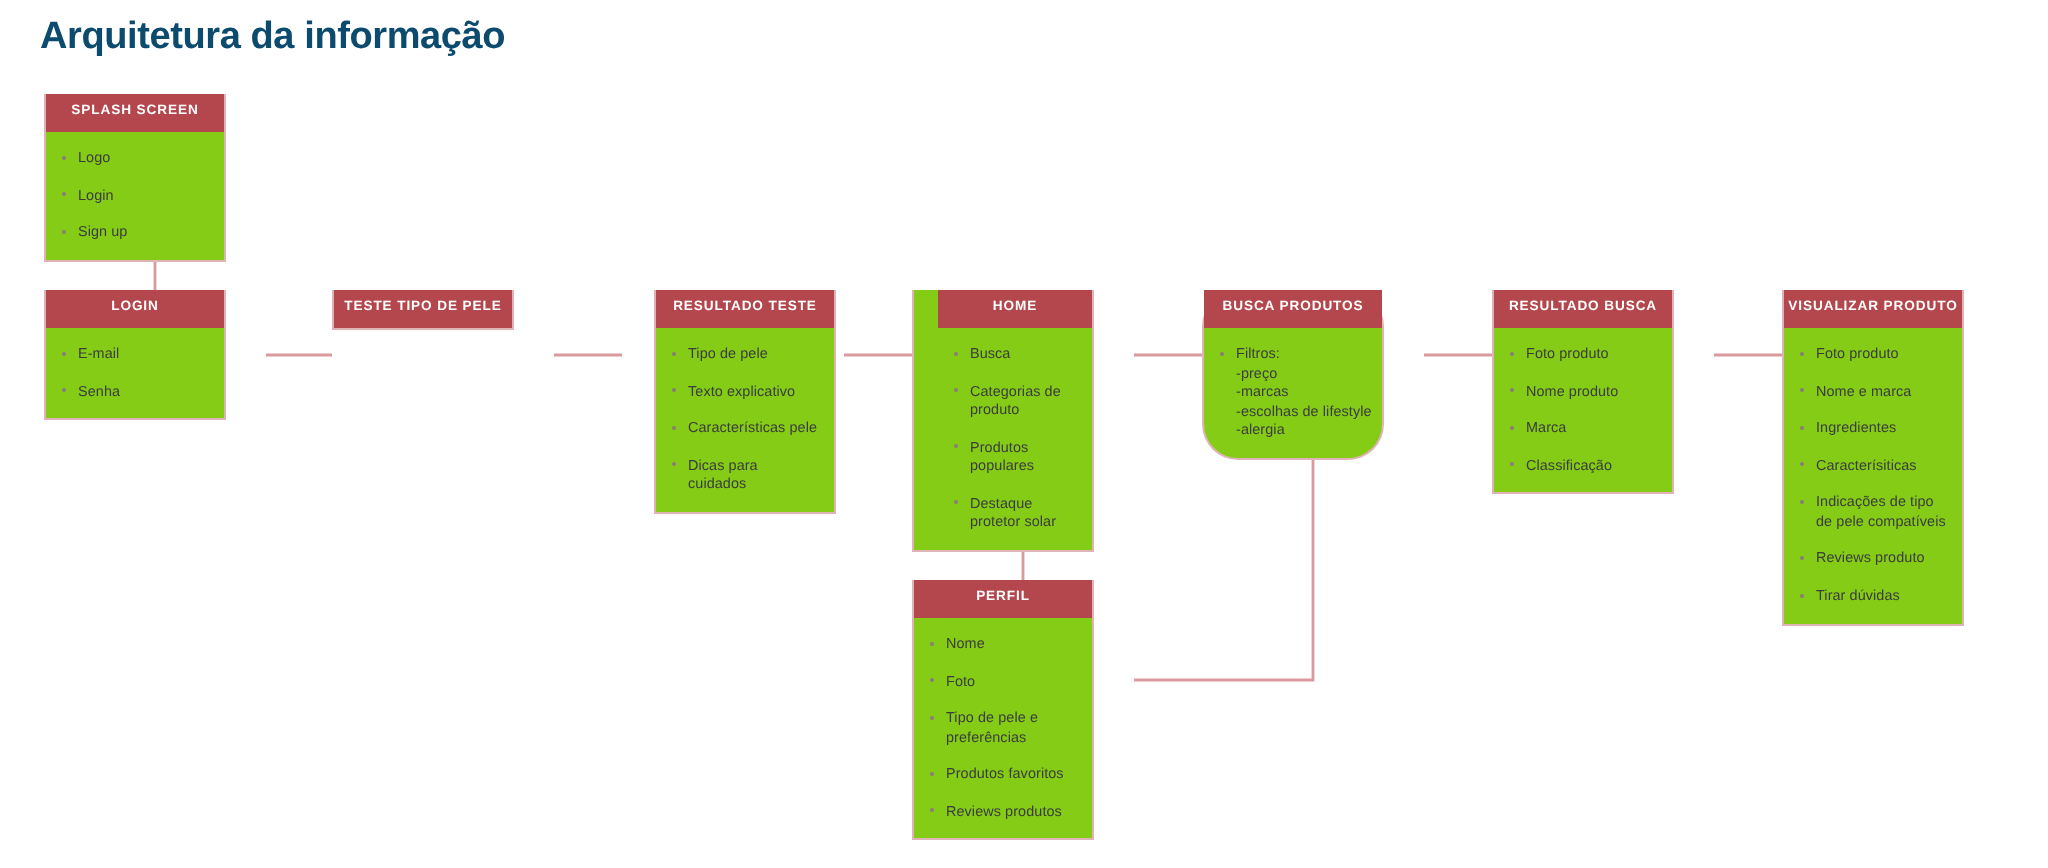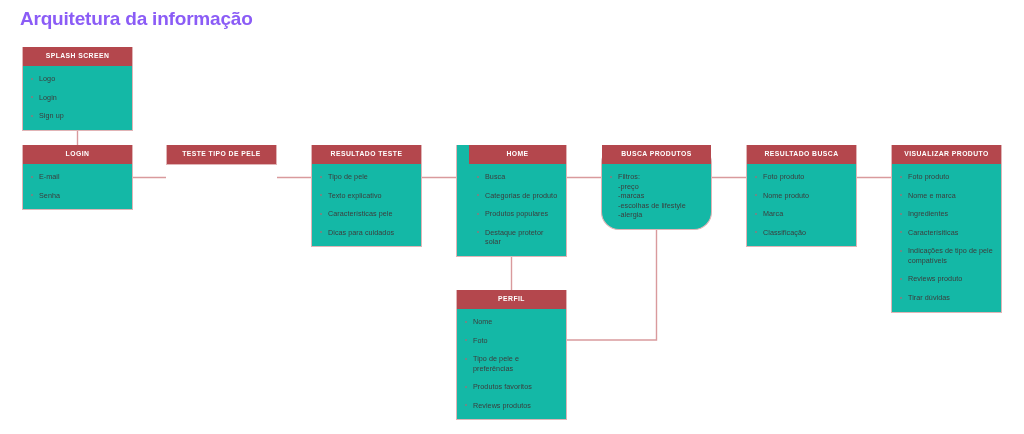--- a/index.html
+++ b/index.html
@@ -16,41 +16,41 @@
     -webkit-font-smoothing: antialiased;
   }
 
   
   .page-title {
     position: absolute;
     left: 20px;
     top: 8px;
     font-size: 19px;
     font-weight: bold;
-    color: #8b5cf6;
+    color: #0c4a6e;
     letter-spacing: -0.2px;
     white-space: nowrap;
   }
 
   
   .connectors {
     position: absolute;
     left: 0;
     top: 0;
     width: 1024px;
     height: 434px;
     pointer-events: none;
   }
 
   
   .node {
     position: absolute;
-    width: 111px;
+    width: 91px;
     box-sizing: border-box;
-    background: #14b8a6;
+    background: #84cc16;
     border: 1px solid #e0b4b6;
     border-top: none;
     z-index: 2;
   }
   .node-header {
     background: #b4474d;
     color: #ffffff;
     font-size: 6.8px;
     font-weight: bold;
     letter-spacing: 0.45px;
@@ -88,21 +88,21 @@
   }
   .sub-line {
     display: block;
     white-space: pre;
   }
 
   
   #node-splash   { left: 22px;  top: 47px;  }
   #node-login    { left: 22px;  top: 145px; }
   #node-teste    { left: 166px; top: 145px; }
-  #node-resteste { left: 311px; top: 145px; }
+  #node-resteste { left: 327px; top: 145px; }
   #node-home     { left: 456px; top: 145px; padding-left: 12px; }
   #node-busca    { left: 601px; top: 145px; border-radius: 18px; }
   #node-resbusca { left: 746px; top: 145px; }
   #node-visual   { left: 891px; top: 145px; }
   #node-perfil   { left: 456px; top: 290px; }
 </style>
 </head>
 <body>
 
 <div class="page-title">Arquitetura da informação</div>

